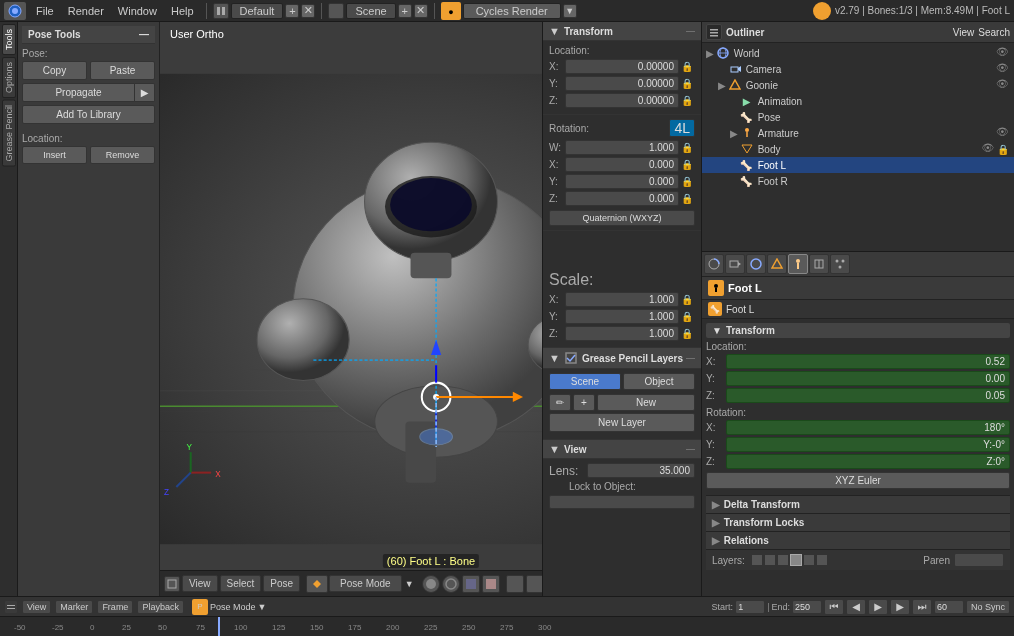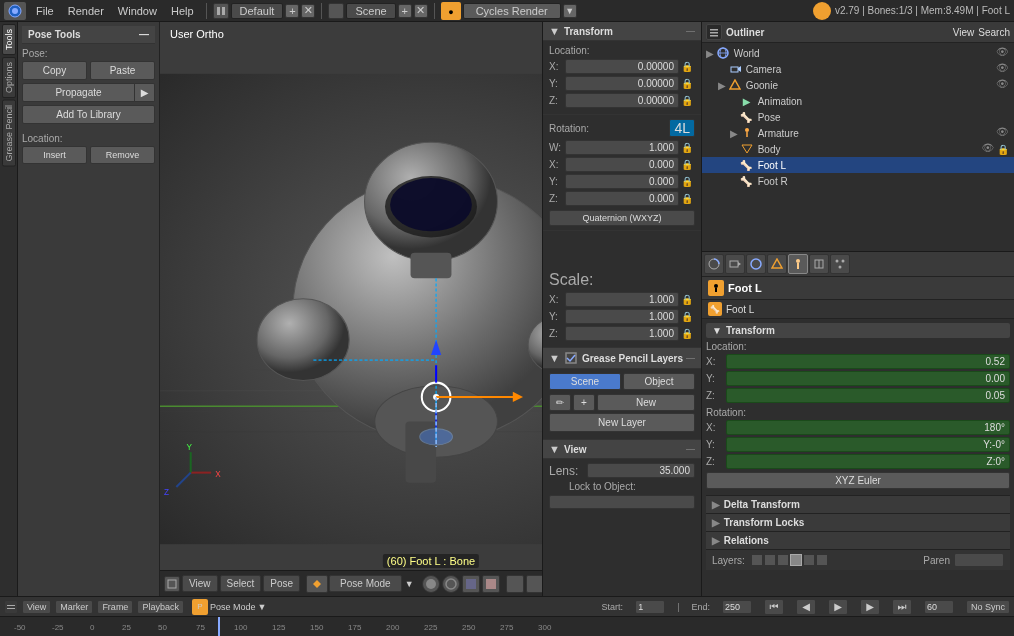--- a/index.html
+++ b/index.html
@@ -571,21 +571,21 @@
     </div>
     <div class="mini-btn">View</div>
     <div class="mini-btn">Marker</div>
     <div class="mini-btn">Frame</div>
     <div class="mini-btn">Playback</div>
     <div style="display:flex;align-items:center;gap:2px;margin-left:4px;">
       <div style="width:16px;height:16px;background:#f0a030;border-radius:2px;display:flex;align-items:center;justify-content:center;font-size:8px;">P</div>
       <span style="font-size:9px;color:#ccc;">Pose Mode</span>
       <div style="font-size:9px;cursor:pointer;">▼</div>
     </div>
-    <div style="display:flex;align-items:center;gap:12px;margin-left:auto;">
+    <div style="display:flex;align-items:center;gap:2px;margin-left:auto;">
 
       <span style="font-size:9px;color:#aaa;">Start:</span>
       <input type="text" style="width: 30px; background: rgb(74, 74, 74); border: 1px solid rgb(51, 51, 51); border-radius: 2px; color: rgb(221, 221, 221); padding: 1px 2px; font-size: 9px;" value="1">
       <span style="font-size:9px;color:#888;">|</span>
       <span style="font-size:9px;color:#aaa;">End:</span>
       <input type="text" style="width: 30px; background: rgb(74, 74, 74); border: 1px solid rgb(51, 51, 51); border-radius: 2px; color: rgb(221, 221, 221); padding: 1px 2px; font-size: 9px;" value="250">
       <div style="width:20px;height:16px;background:#4a4a4a;border:1px solid #333;border-radius:2px;display:flex;align-items:center;justify-content:center;cursor:pointer;font-size:10px;">⏮</div>
       <div style="width:20px;height:16px;background:#4a4a4a;border:1px solid #333;border-radius:2px;display:flex;align-items:center;justify-content:center;cursor:pointer;font-size:10px;">◀</div>
       <div style="width:20px;height:16px;background:#4a4a4a;border:1px solid #333;border-radius:2px;display:flex;align-items:center;justify-content:center;cursor:pointer;font-size:10px;">▶</div>
       <div style="width:20px;height:16px;background:#4a4a4a;border:1px solid #333;border-radius:2px;display:flex;align-items:center;justify-content:center;cursor:pointer;font-size:10px;">▶</div>

